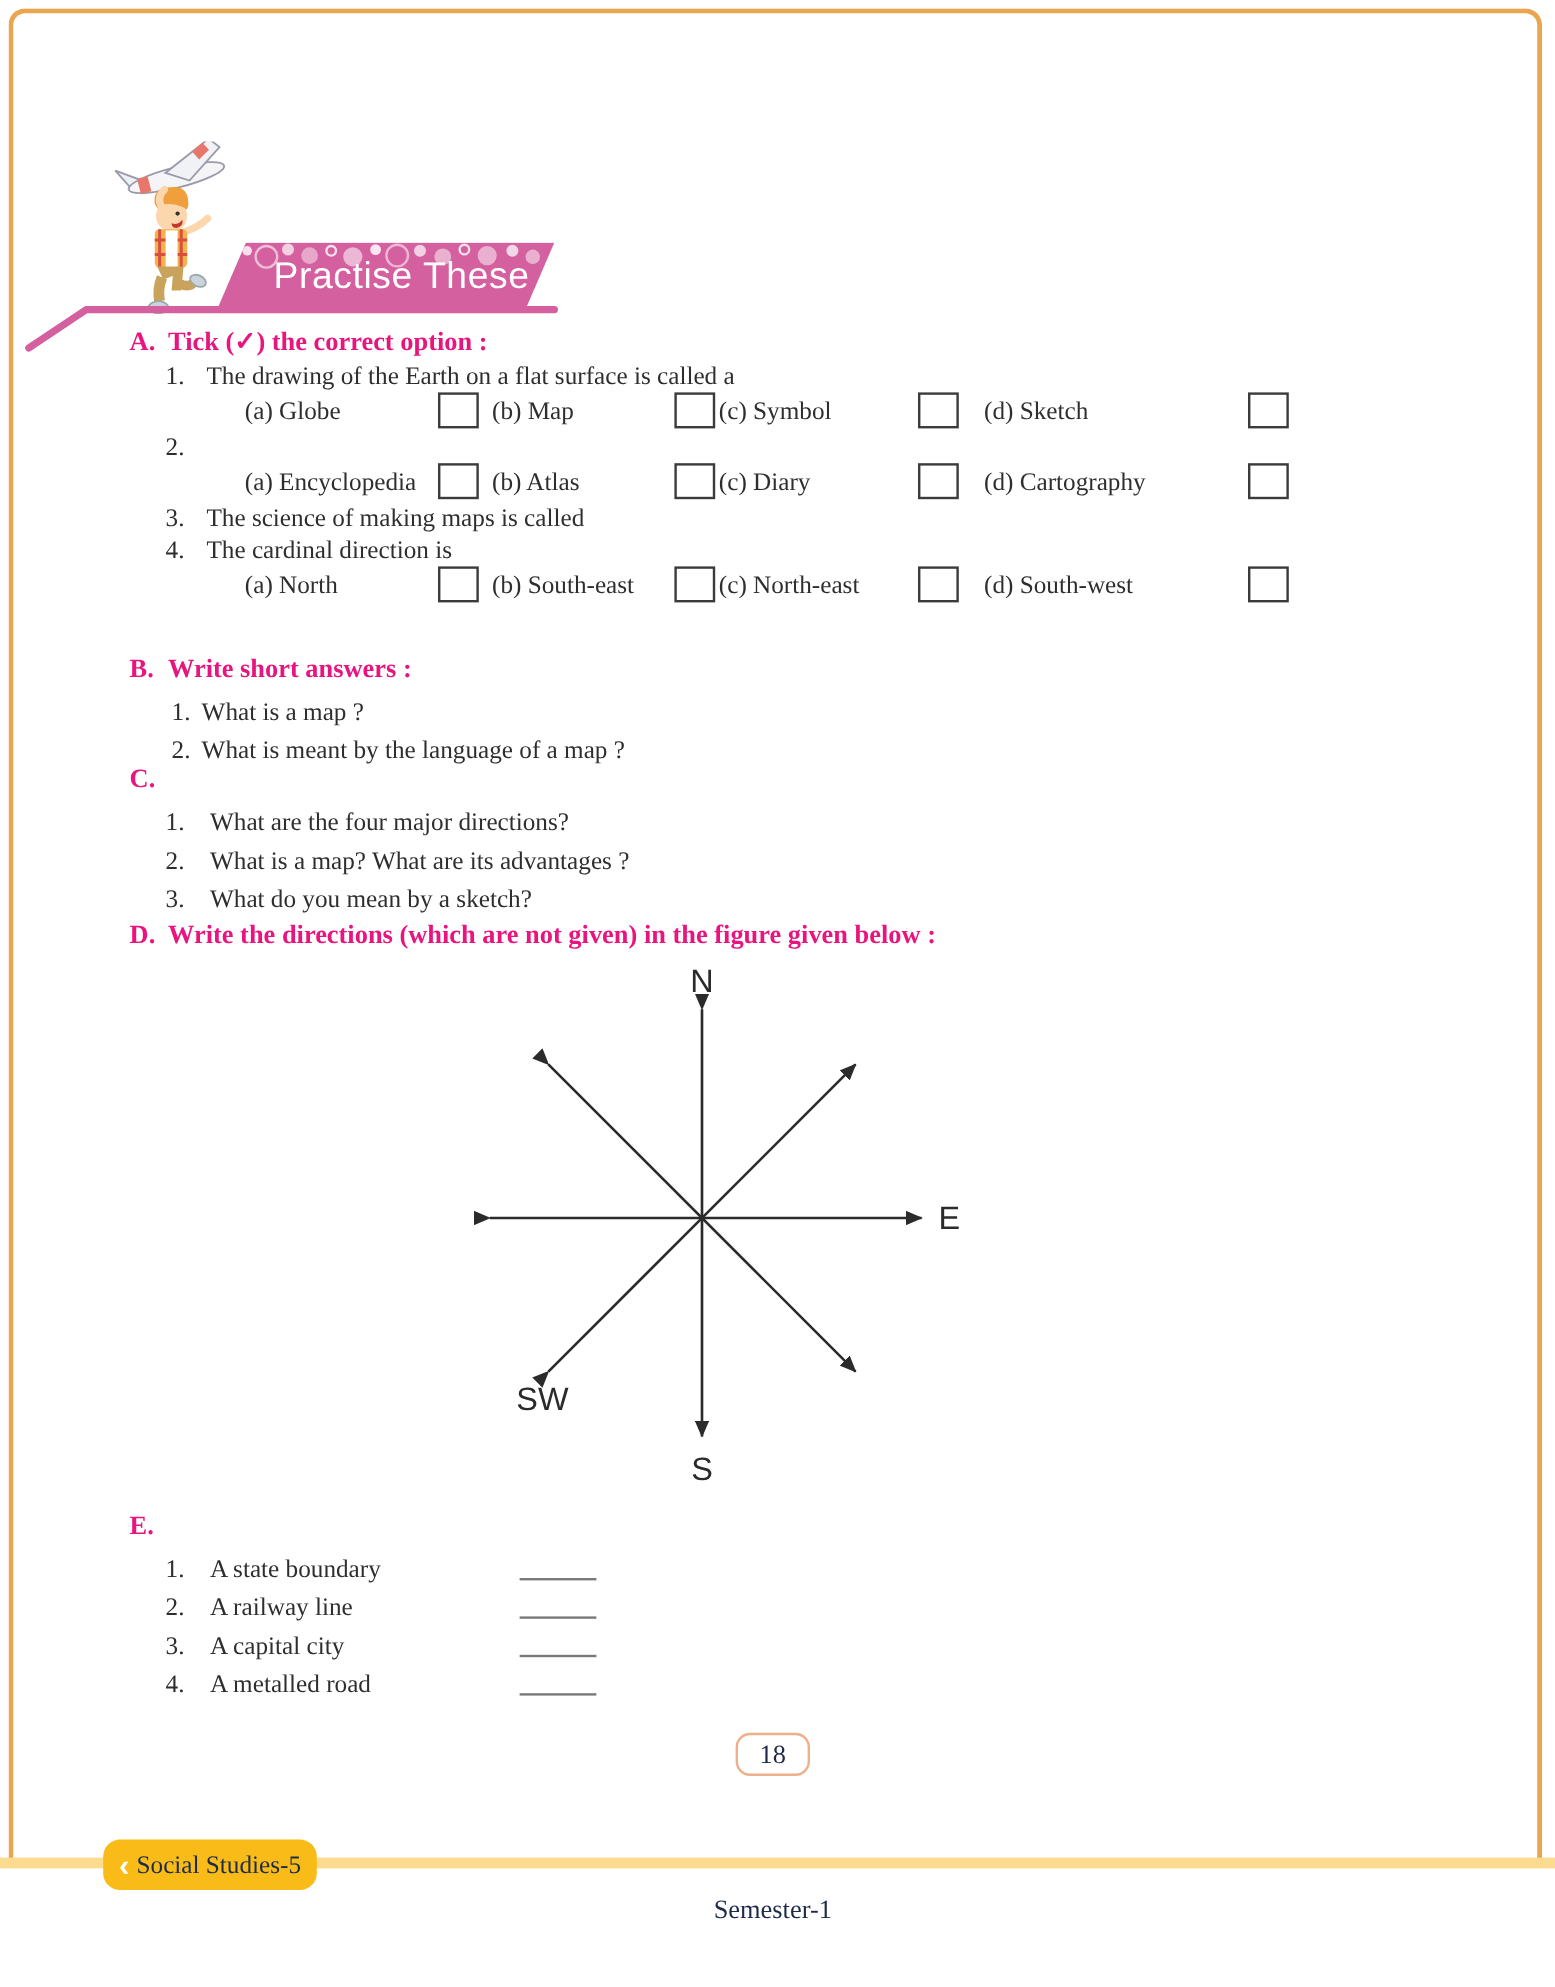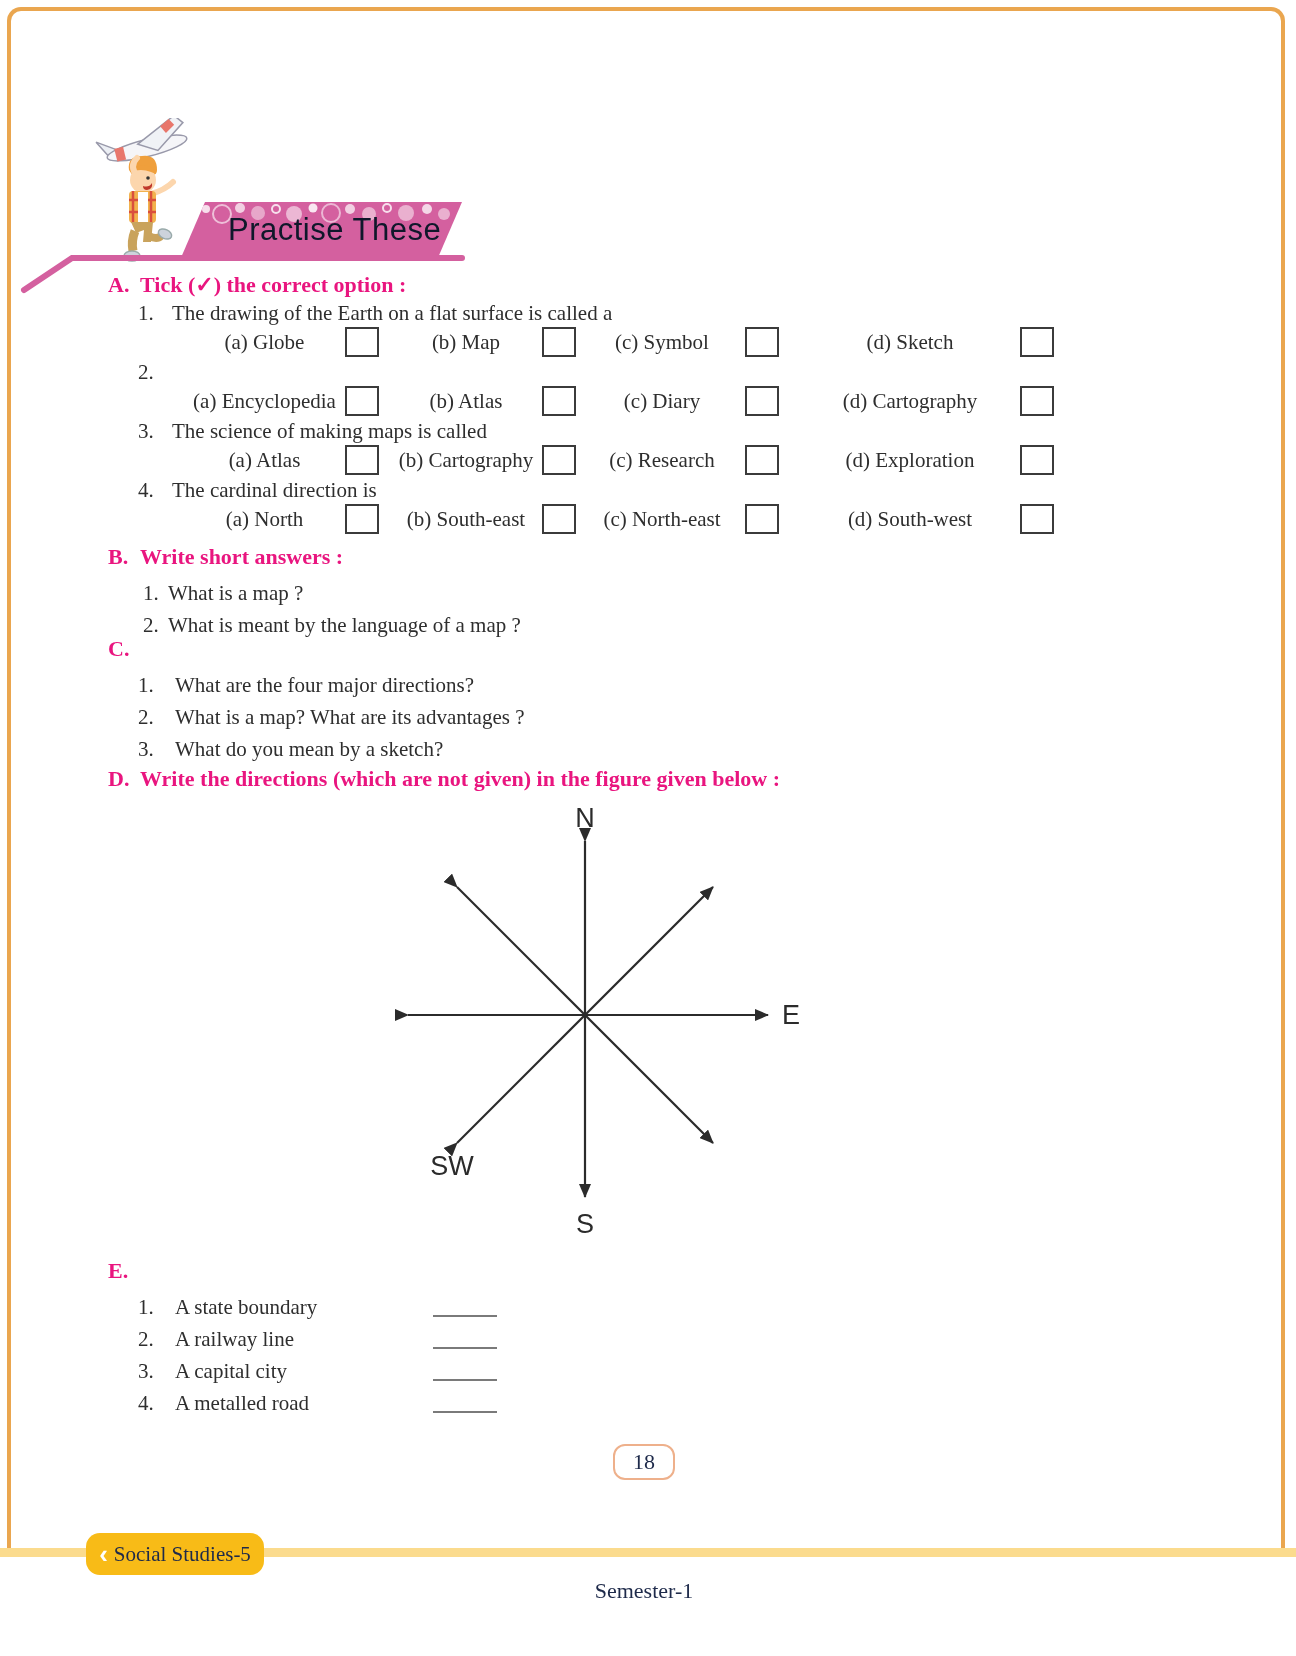--- a/index.html
+++ b/index.html
@@ -6,32 +6,32 @@
   .page{position:relative;width:1296px;height:1656px;background:#ffffff;
         font-family:"Liberation Serif",serif;color:#2e2e2e;overflow:hidden;}
   .frame{position:absolute;left:7px;top:7px;width:1278px;height:1545px;
          border:4px solid #eaa64f;border-bottom:none;border-radius:14px 14px 0 0;box-sizing:border-box;}
 
   
   .banner{position:absolute;left:180px;top:202px;width:282px;height:58px;background:#d4609f;
           clip-path:polygon(25px 0,282px 0,257px 58px,0 58px);}
   .banner-bubbles{position:absolute;left:0;top:0;width:282px;height:28px;}
   .banner-title{position:absolute;left:48px;top:10px;font-family:"Liberation Sans",sans-serif;
-                font-size:31px;color:#0f172a;letter-spacing:.5px;}
+                font-size:31px;color:#ffffff;letter-spacing:.5px;}
   .banner-rule{position:absolute;left:20px;top:250px;width:446px;height:46px;}
 
   
   .sec{position:absolute;left:108px;width:1100px;}
   .sec-head{display:flex;font-weight:bold;font-size:22px;color:#e9157f;line-height:30px;}
   .sec-head .letter{width:32px;}
 
   
   .qline{display:flex;font-size:21px;line-height:27px;}
   .qline .qnum{margin-left:30px;width:34px;}
-  .optrow{display:flex;margin-left:76px;height:30px;margin-bottom:2px;align-items:center;font-size:21px;text-align:center;}
+  .optrow{display:flex;margin-left:96px;height:30px;margin-bottom:2px;align-items:center;font-size:21px;}
   .opt-a{width:161px;}.opt-b{width:152px;}.opt-c{width:166px;}.opt-d{width:220px;}
   .sp1{width:11px;}.sp2{width:3px;}.sp3{width:21px;}
   .cb{width:34px;height:30px;border:2px solid #3b3b3b;background:#fff;box-sizing:border-box;flex:none;}
 
   
   .item{display:flex;font-size:21px;line-height:32px;}
   .item .n-b{margin-left:35px;width:25px;}
   .item .n-c{margin-left:30px;width:37px;}
   .e-text{width:258px;}
   .e-blank{width:64px;height:26px;border-bottom:2px solid #7a7a7a;box-sizing:border-box;}
@@ -147,33 +147,20 @@
       <span class="cb"></span>
         <span class="sp3"></span>
       <span class="opt-d">(d) Cartography</span>
       <span class="cb"></span>
     </div>
 
     <div class="qline">
       <span class="qnum">3.</span>
       <span>The science of making maps is called</span>
     </div>
-    <div class="optrow">
-      <span class="opt-a">(a) Atlas</span>
-      <span class="cb"></span>
-        <span class="sp1"></span>
-      <span class="opt-b">(b) Cartography</span>
-      <span class="cb"></span>
-        <span class="sp2"></span>
-      <span class="opt-c">(c) Research</span>
-      <span class="cb"></span>
-        <span class="sp3"></span>
-      <span class="opt-d">(d) Exploration</span>
-      <span class="cb"></span>
-    </div>
 
     <div class="qline">
       <span class="qnum">4.</span>
       <span>The cardinal direction is</span>
     </div>
     <div class="optrow">
       <span class="opt-a">(a) North</span>
       <span class="cb"></span>
         <span class="sp1"></span>
       <span class="opt-b">(b) South-east</span>

